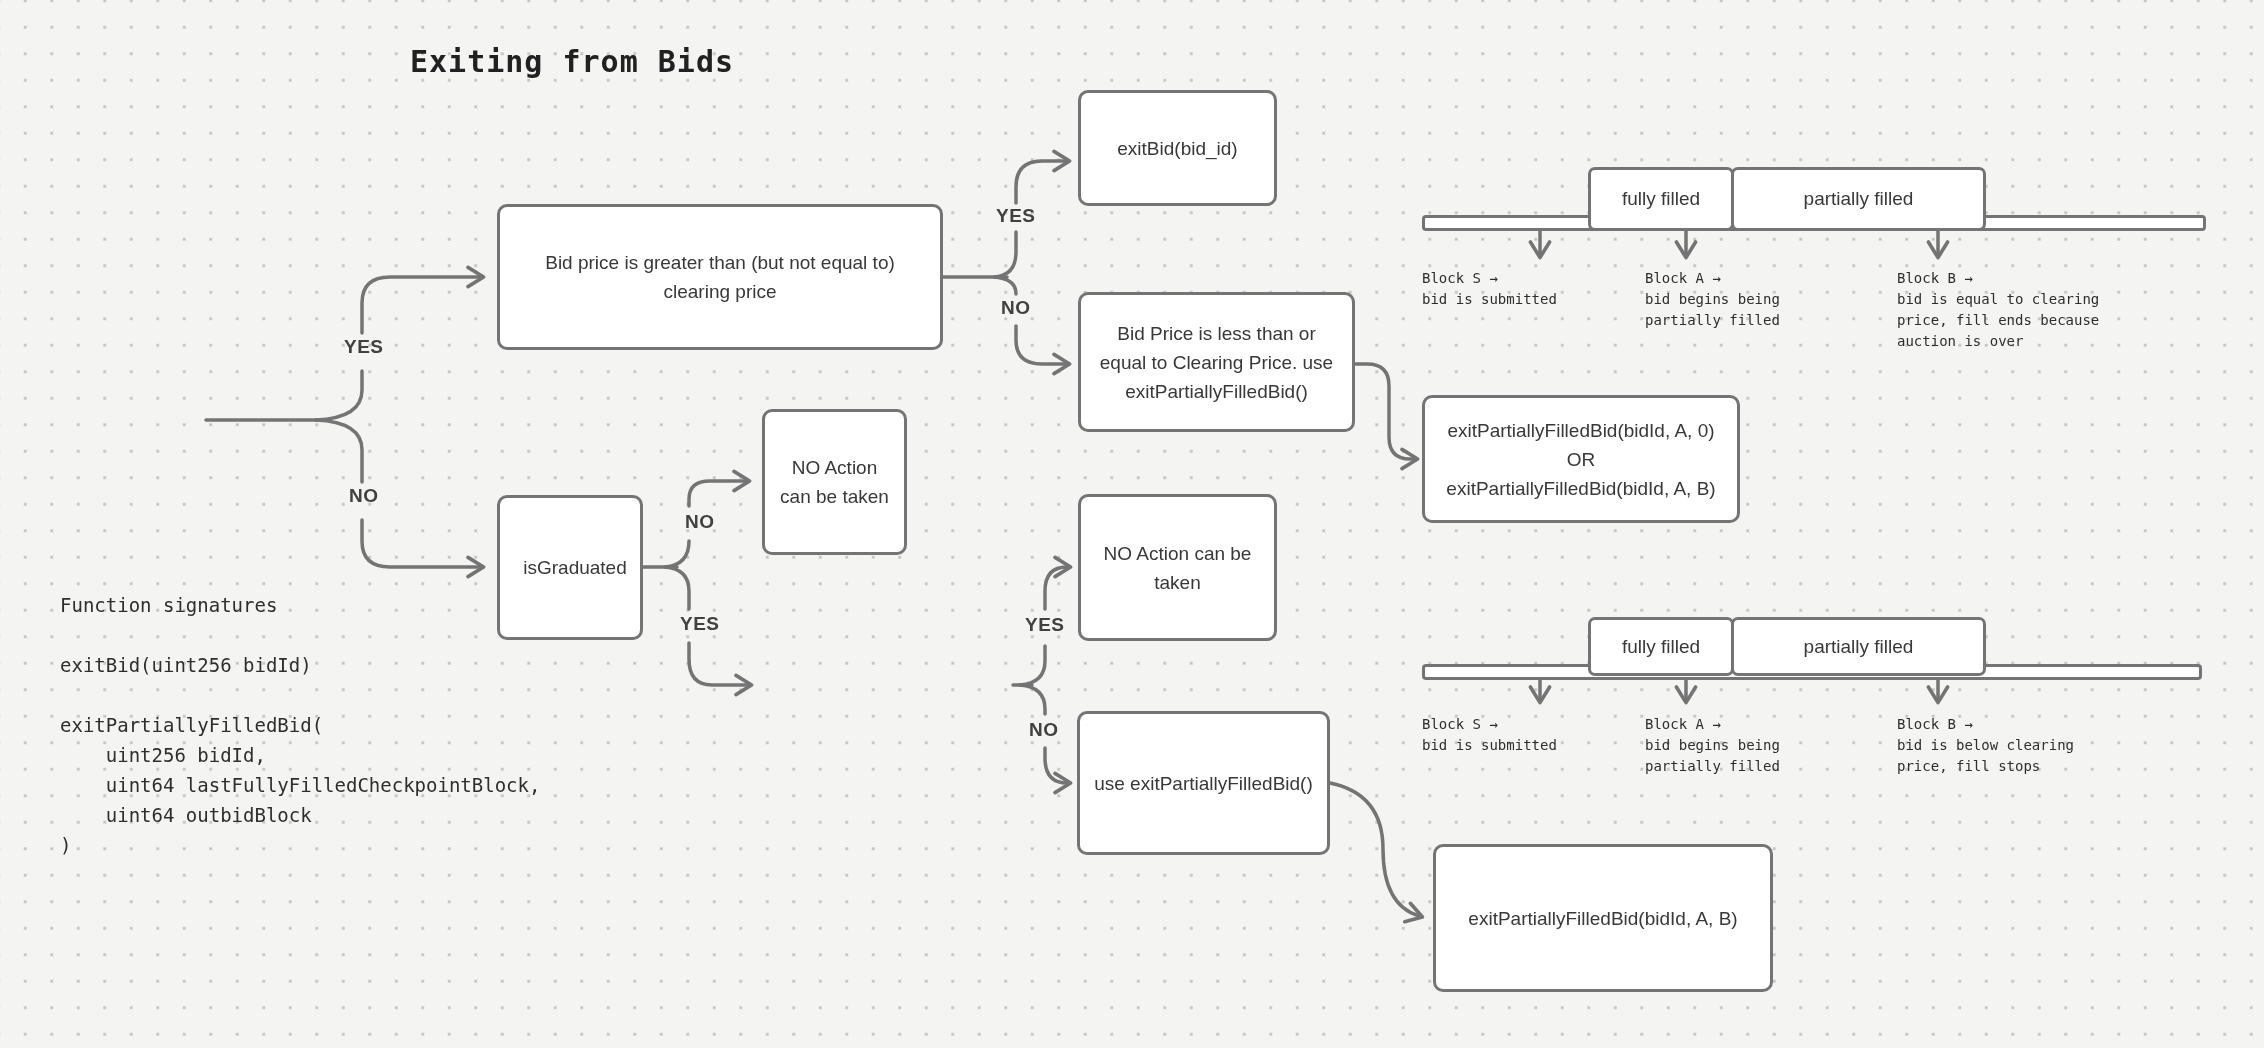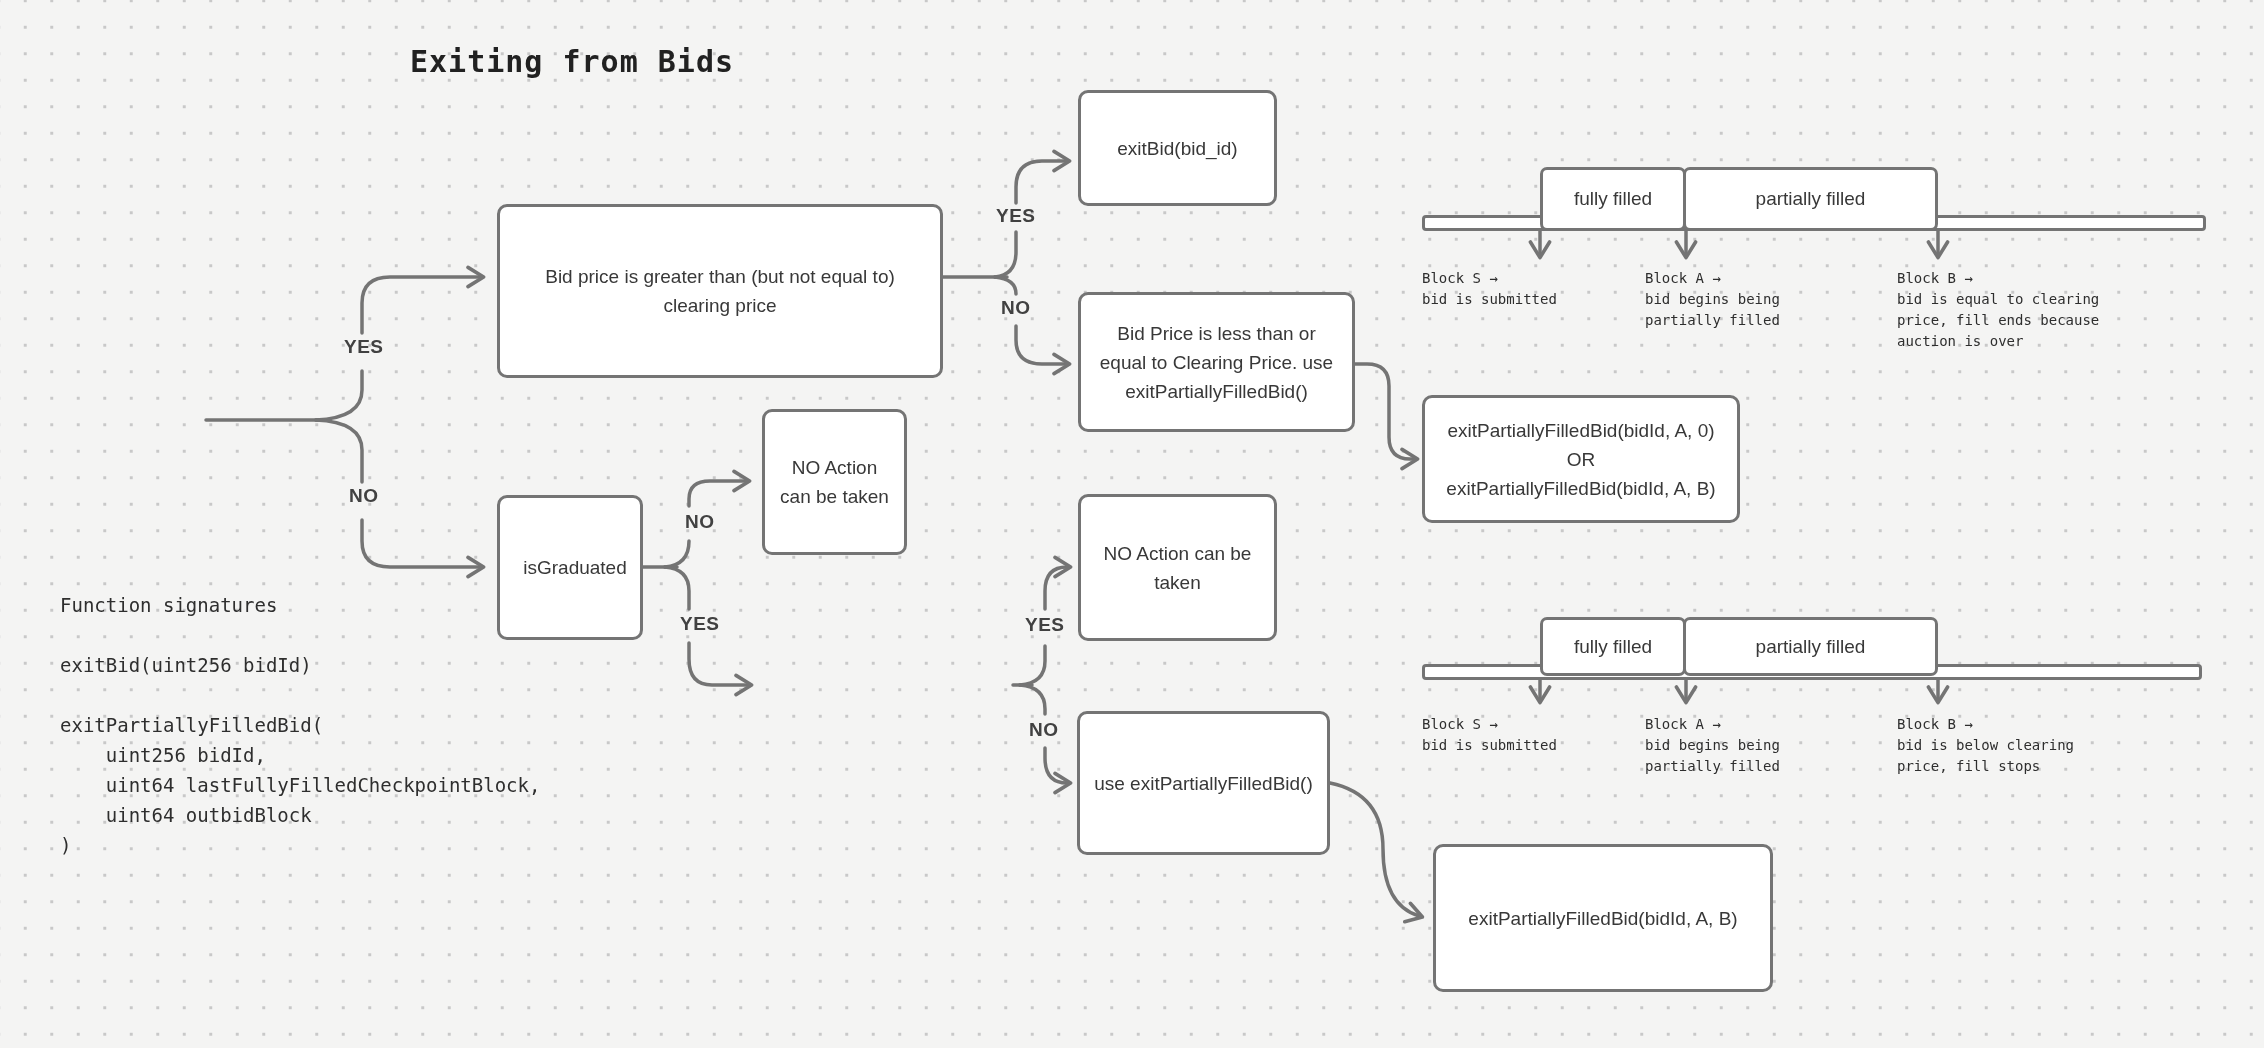--- a/index.html
+++ b/index.html
@@ -41,21 +41,21 @@
     font-size:14px;line-height:21px;color:#2e2e2e;
   }
   .tl-bar{
     position:absolute;z-index:2;box-sizing:border-box;
     background:#fff;border:3px solid #747474;border-radius:4px;
   }
   .tl-seg{
     position:absolute;z-index:3;box-sizing:border-box;
     background:#fff;border:3px solid #747474;border-radius:7px;
     display:flex;align-items:center;justify-content:center;
-    font-size:19px;color:#383838;
+    font-size:19px;color:#383838;margin-left:48px;
   }
 </style>
 </head>
 <body>
 
 <div class="canvas">
 
   <svg class="wires" width="2264" height="1048" viewBox="0 0 2264 1048">
     <defs>
       <marker id="arrow" markerUnits="userSpaceOnUse" markerWidth="24" markerHeight="24" viewBox="0 0 10 10" refX="6.5" refY="5" orient="auto">
@@ -98,21 +98,21 @@
 
       <path d="M1540 678 V699" marker-end="url(#arrow)"></path>
       <path d="M1686 678 V699" marker-end="url(#arrow)"></path>
       <path d="M1938 678 V699" marker-end="url(#arrow)"></path>
     </g>
   </svg>
 
   <div class="title" style="left:410px;top:44px;">Exiting from Bids</div>
 
 
-  <div class="node" style="left:497px;top:204px;width:446px;height:174px;">Bid price is greater than (but not equal to) clearing price</div>
+  <div class="node" style="left:497px;top:204px;width:446px;height:146px;">Bid price is greater than (but not equal to) clearing price</div>
 
   <div class="node" style="left:1078px;top:90px;width:199px;height:116px;">exitBid(bid_id)</div>
 
   <div class="node" style="left:1078px;top:292px;width:277px;height:140px;">Bid Price is less than or equal to Clearing Price. use exitPartiallyFilledBid()</div>
 
   <div class="node pre-line" style="left:1422px;top:395px;width:318px;height:128px;">exitPartiallyFilledBid(bidId, A, 0)
 OR
 exitPartiallyFilledBid(bidId, A, B)</div>
 
   <div class="node" style="left:497px;top:495px;width:146px;height:145px;padding-left:24px;">isGraduated</div>

